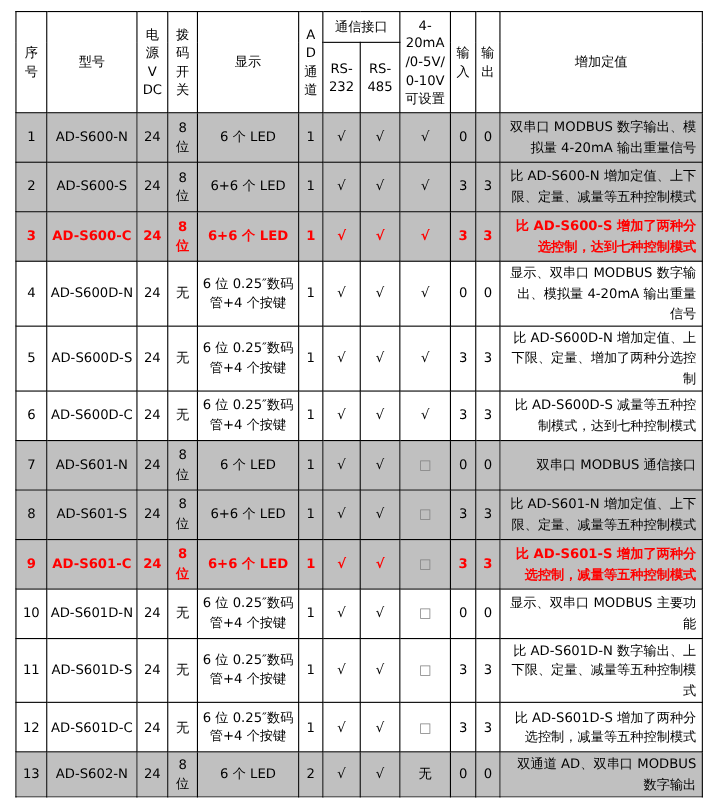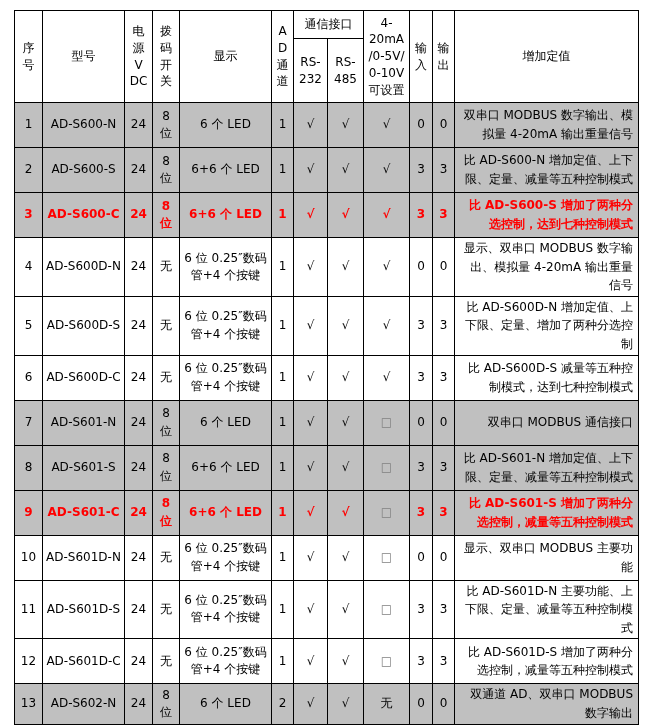--- a/index.html
+++ b/index.html
@@ -249,21 +249,21 @@
         <td>AD-S601D-S</td>
         <td>24</td>
         <td>无</td>
         <td>6 位 0.25″数码管+4 个按键</td>
         <td>1</td>
         <td>√</td>
         <td>√</td>
         <td class="square">□</td>
         <td>3</td>
         <td>3</td>
-        <td class="func">比 AD-S601D-N 主要功能、上下限、定量、减量等五种控制模式</td>
+        <td class="func">比 AD-S601D-N 数字输出、上下限、定量、减量等五种控制模式</td>
       </tr>
       <tr>
         <td>12</td>
         <td>AD-S601D-C</td>
         <td>24</td>
         <td>无</td>
         <td>6 位 0.25″数码管+4 个按键</td>
         <td>1</td>
         <td>√</td>
         <td>√</td>

